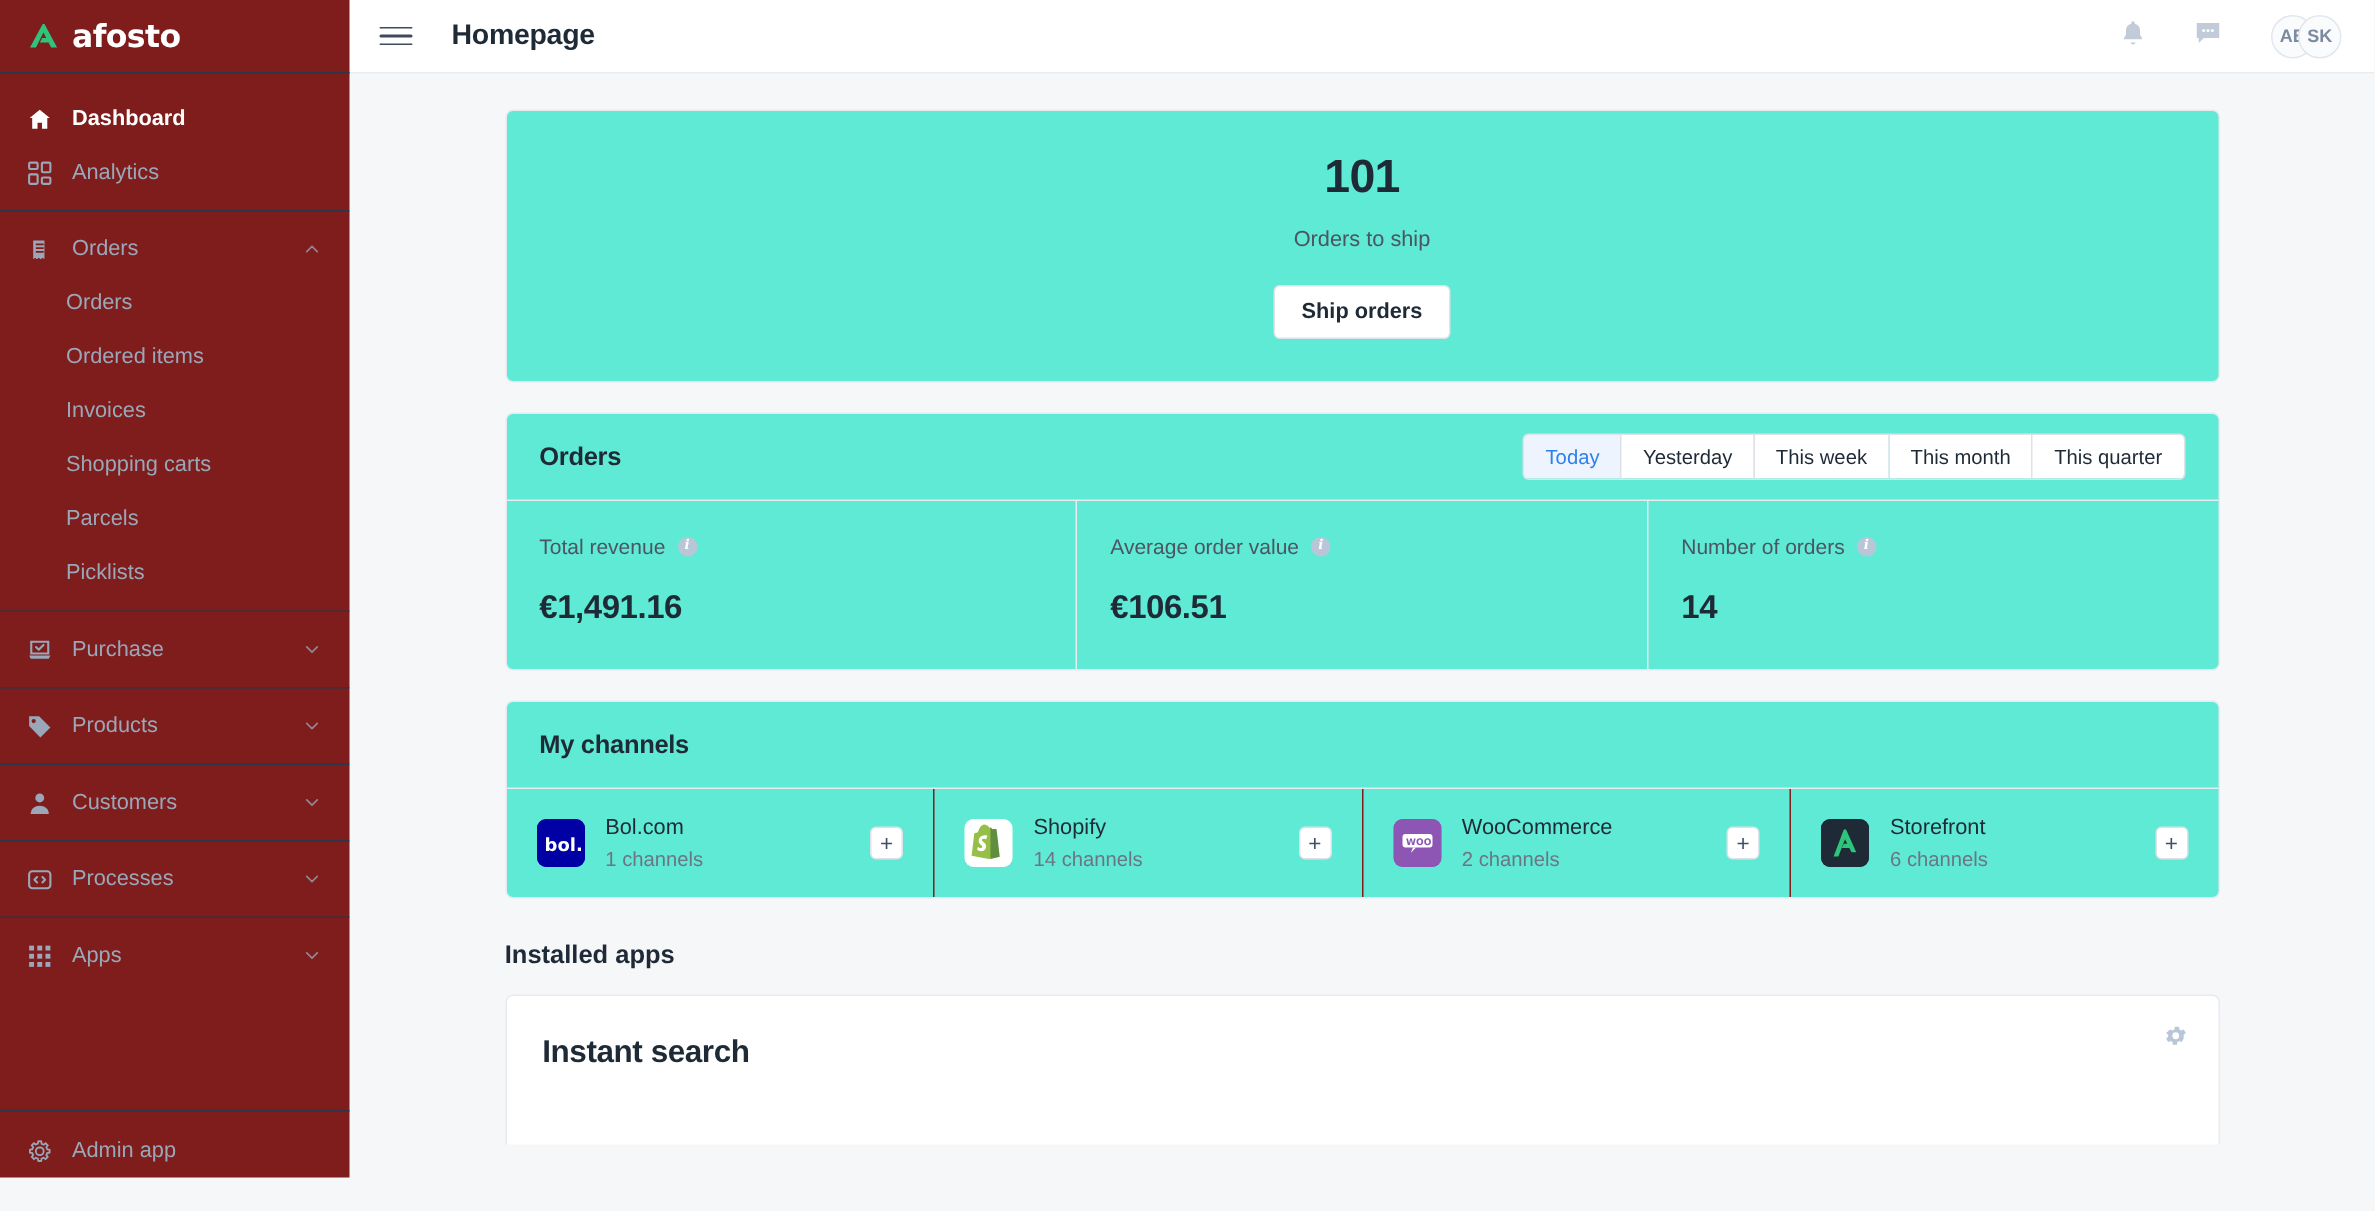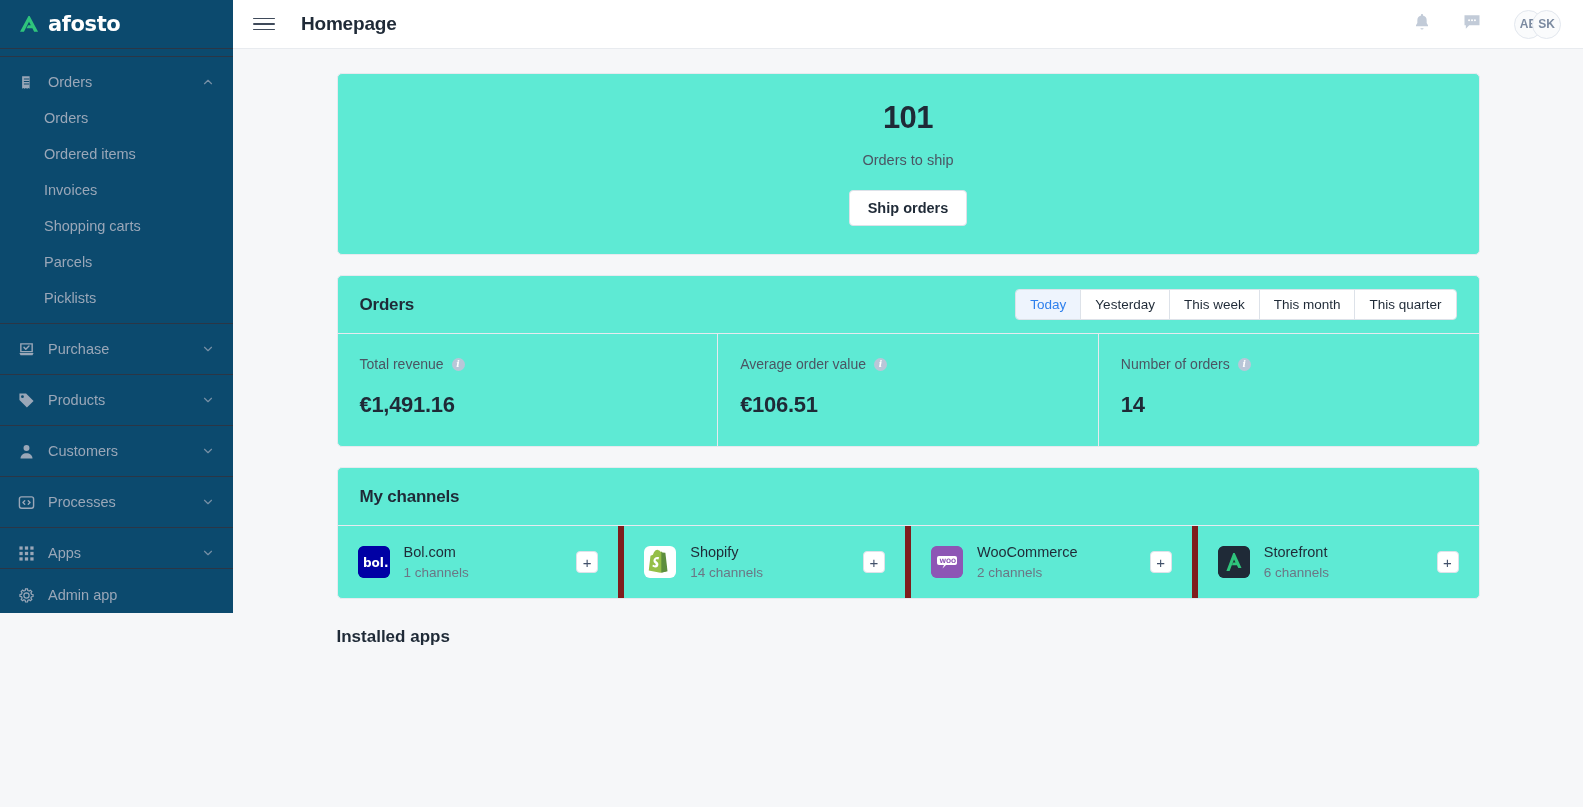--- a/index.html
+++ b/index.html
@@ -6,22 +6,22 @@
   html, body {
     width: 1583px; height: 807px;
     font-family: "Liberation Sans", sans-serif;
     background: #f6f7f9;
     overflow: hidden;
   }
   body { display: flex; }
 
   
   #sidebar {
-    width: 233px; height: 613px; flex: 0 0 233px;
-    background: #0c4a6e;
+    width: 233px; height: 785px; flex: 0 0 233px;
+    background: #7f1d1d;
     display: flex; flex-direction: column;
     position: relative;
   }
   .brand {
     height: 49px; flex: 0 0 49px;
     display: flex; align-items: center; gap: 8px;
     padding-left: 18px;
     border-bottom: 1px solid #2b3646;
   }
   .brand-mark { width: 22px; height: 22px; display: block; }
@@ -118,21 +118,21 @@
   .stat:first-child { border-left: none; }
   .stat-label { display: flex; align-items: center; gap: 8px; font-size: 14px; color: #4b5563; }
   .stat-val { margin-top: 20px; font-size: 22px; font-weight: 700; color: #1f2a37; letter-spacing: -0.3px; }
   .info-ico { width: 13px; height: 13px; border-radius: 50%; background: #b9c6d8;
     color: #fff; font-size: 9px; font-weight: 700; font-style: italic;
     display: flex; align-items: center; justify-content: center;
     font-family: "DejaVu Serif", serif; cursor: pointer; }
 
   
   .channels { display: flex; }
-  .channel { flex: 1 1 0; padding: 18px 20px; border-left: 6px solid #7f1d1d;
+  .channel { flex: 1 1 0; padding: 18px 20px; border-left: 1px solid #7f1d1d;
     display: flex; align-items: center; gap: 14px; }
   .channel:first-child { border-left: none; }
   .ch-logo { width: 32px; height: 32px; border-radius: 6px; flex: 0 0 32px;
     display: flex; justify-content: center; overflow: hidden; }
   .ch-logo svg { display: block; }
   .ch-text { flex: 1 1 auto; min-width: 0; }
   .ch-name { font-size: 14.5px; font-weight: 400; color: #1f2a37; }
   .ch-sub { margin-top: 5px; font-size: 13.5px; color: #6b7685; }
   .plus-btn {
     width: 22px; height: 22px; flex: 0 0 22px;
@@ -158,20 +158,41 @@
   <div class="brand">
     <span class="brand-mark">
       <svg viewBox="0 0 24 24" width="22" height="22">
         <path d="M11.4 3.2 L2.2 20.4 h4.3 L12 9.5 l2.0 3.9 h-3.0 l-1.7 3.3 h6.4 l1.9 3.7 h4.3 L12.7 3.2 z" fill="#2fc47c"></path>
       </svg>
     </span>
     <span class="brand-name">afosto</span>
   </div>
 
   <nav class="nav">
+    <div class="nav-group-top">
+      <div class="nav-item active">
+        <span class="ico">
+          <svg viewBox="0 0 24 24" width="17" height="17">
+              <path d="M12 3 2.5 10.8h2.4V21h5.0v-5.6h4.2V21h5.0V10.8h2.4z"></path>
+            </svg>
+        </span>
+        <span class="label">Dashboard</span>
+      </div>
+      <div class="nav-item">
+        <span class="ico">
+          <svg viewBox="0 0 24 24" width="17" height="17">
+            <rect x="2" y="2" width="8" height="6" rx="1.2" fill="none" stroke="currentColor" stroke-width="2"></rect>
+            <rect x="2" y="13" width="8" height="9" rx="1.2" fill="none" stroke="currentColor" stroke-width="2"></rect>
+            <rect x="14" y="2" width="8" height="9" rx="1.2" fill="none" stroke="currentColor" stroke-width="2"></rect>
+            <rect x="14" y="16" width="8" height="6" rx="1.2" fill="none" stroke="currentColor" stroke-width="2"></rect>
+          </svg>
+        </span>
+        <span class="label">Analytics</span>
+      </div>
+    </div>
 
     <div class="sep"></div>
 
     <div class="nav-item">
       <span class="ico">
         <svg viewBox="0 0 24 24" width="15" height="17">
             <path d="M5 2v20l2-1.4 2 1.4 2-1.4 2 1.4 2-1.4 2 1.4V2zm2.8 3.4h8.4v1.9H7.8zm0 4h8.4v1.9H7.8zm0 4h8.4v1.9H7.8z"></path>
           </svg>
       </span>
       <span class="label">Orders</span>
@@ -447,17 +468,25 @@
               <span class="ch-sub" style="display:block">6 channels</span>
             </span>
             <span class="plus-btn">+</span>
           </div>
 
         </div>
       </section>
 
       <div class="section-title">Installed apps</div>
       <div class="apps">
+        <div class="app-card">
+          <span class="gear">
+            <svg viewBox="0 0 24 24" width="17" height="17">
+                <path d="M19.4 13a7.6 7.6 0 0 0 .1-1 7.6 7.6 0 0 0-.1-1l2-1.6-1.9-3.3-2.4 1a7.3 7.3 0 0 0-1.7-1l-.4-2.5h-3.8l-.4 2.5a7.3 7.3 0 0 0-1.7 1l-2.4-1L2.9 9.4l2 1.6a7.6 7.6 0 0 0 0 2l-2 1.6 1.9 3.3 2.4-1a7.3 7.3 0 0 0 1.7 1l.4 2.5h3.8l.4-2.5a7.3 7.3 0 0 0 1.7-1l2.4 1 1.9-3.3zM12 15.2A3.2 3.2 0 1 1 15.2 12 3.2 3.2 0 0 1 12 15.2z"></path>
+              </svg>
+          </span>
+          <div class="app-name">Instant search</div>
+        </div>
       </div>
 
     </div>
   </div>
 </div>
 
 </body></html>

